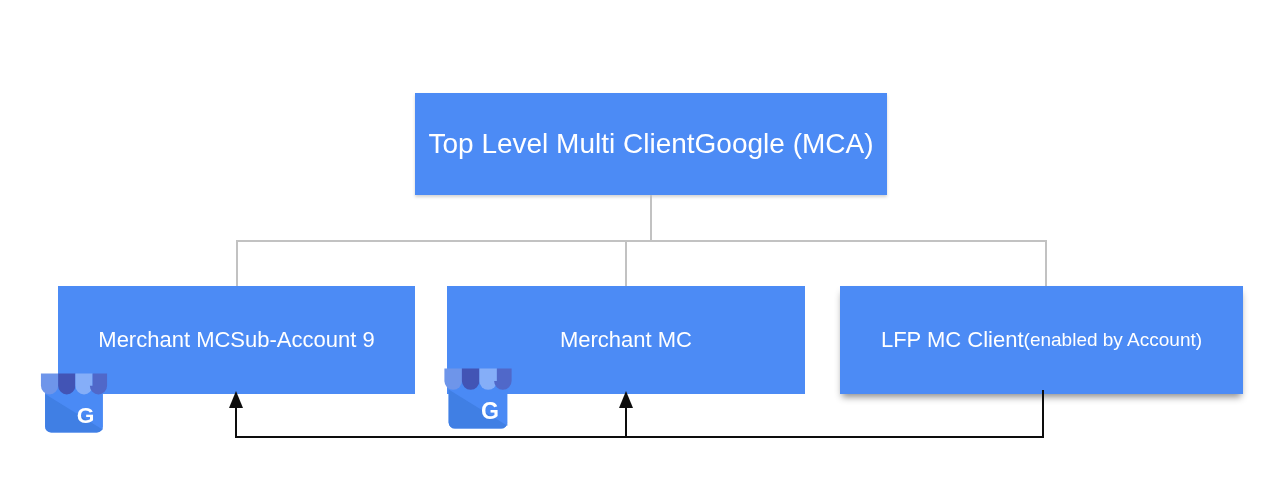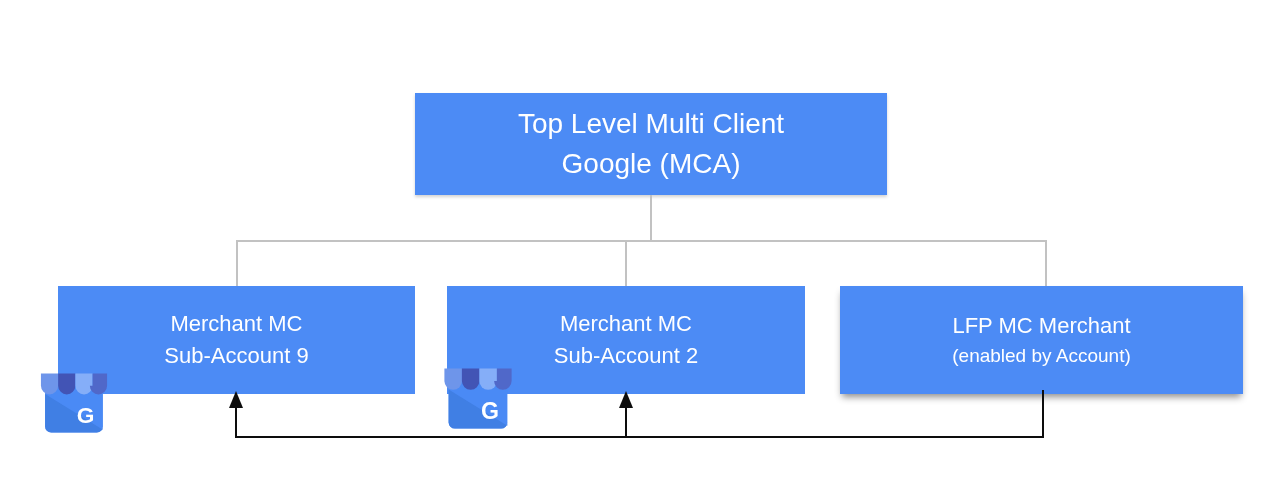--- a/index.html
+++ b/index.html
@@ -23,21 +23,21 @@
     height: 501px;
     background: var(--background);
     font-family: "Liberation Sans", "DejaVu Sans", sans-serif;
     overflow: hidden;
   }
   .node {
     position: absolute;
     background: var(--box-blue);
     color: var(--box-text);
     display: flex;
-    flex-direction: column;
+    flex-direction: row;
     align-items: center;
     justify-content: center;
     text-align: center;
   }
   .node-root {
     left: 415px; top: 93px; width: 472px; height: 102px;
     font-size: 28px; line-height: 40px;
     box-shadow: 0 2px 3px rgba(0,0,0,0.18);
   }
   .node-child {
@@ -97,24 +97,23 @@
   <div class="gline drop-1"></div>
   <div class="gline drop-2"></div>
   <div class="gline drop-3"></div>
 
   <div class="node node-child node-sub1">
     <span class="line1">Merchant MC</span>
     <span class="line2">Sub-Account 9</span>
   </div>
   <div class="node node-child node-sub2">
     <span class="line1">Merchant MC</span>
-    <span class="line2">Sub-Account 2</span>
   </div>
   <div class="node node-child node-lfp">
-    <span class="line1">LFP MC Merchant</span>
+    <span class="line1">LFP MC Client</span>
     <span class="line2">(enabled by Account)</span>
   </div>
 
   <div class="bline v-lfp"></div>
   <div class="bline h-feed"></div>
   <div class="bline v-up-1"></div>
   <div class="bline v-up-2"></div>
   <div class="arrowhead a1"></div>
   <div class="arrowhead a2"></div>
 

